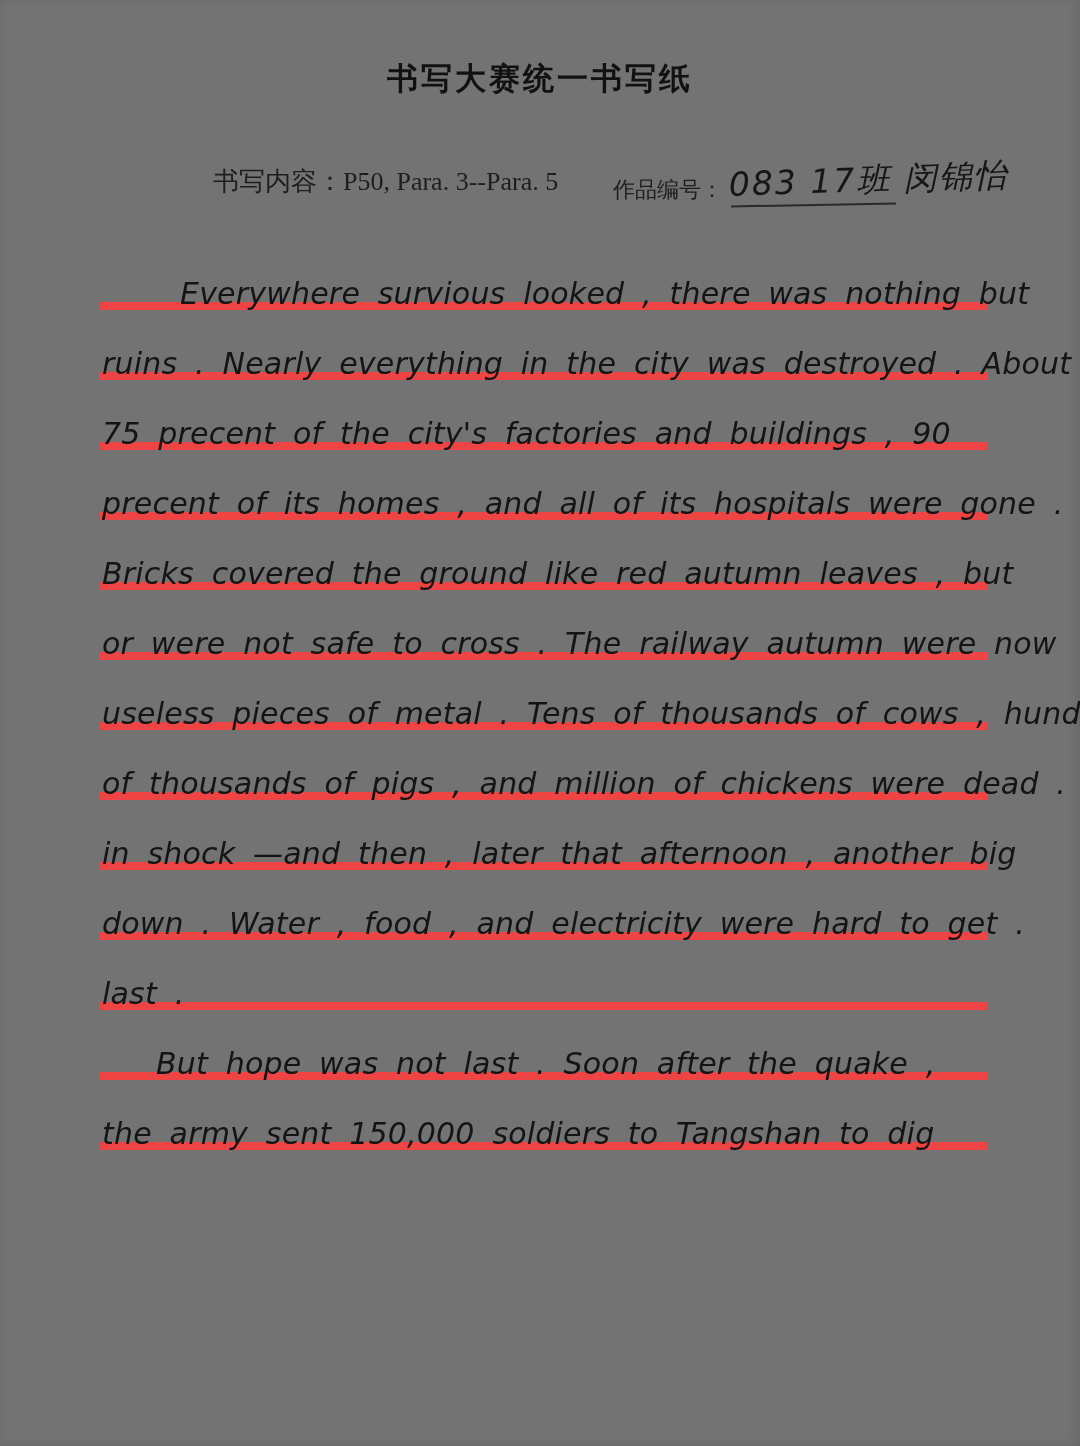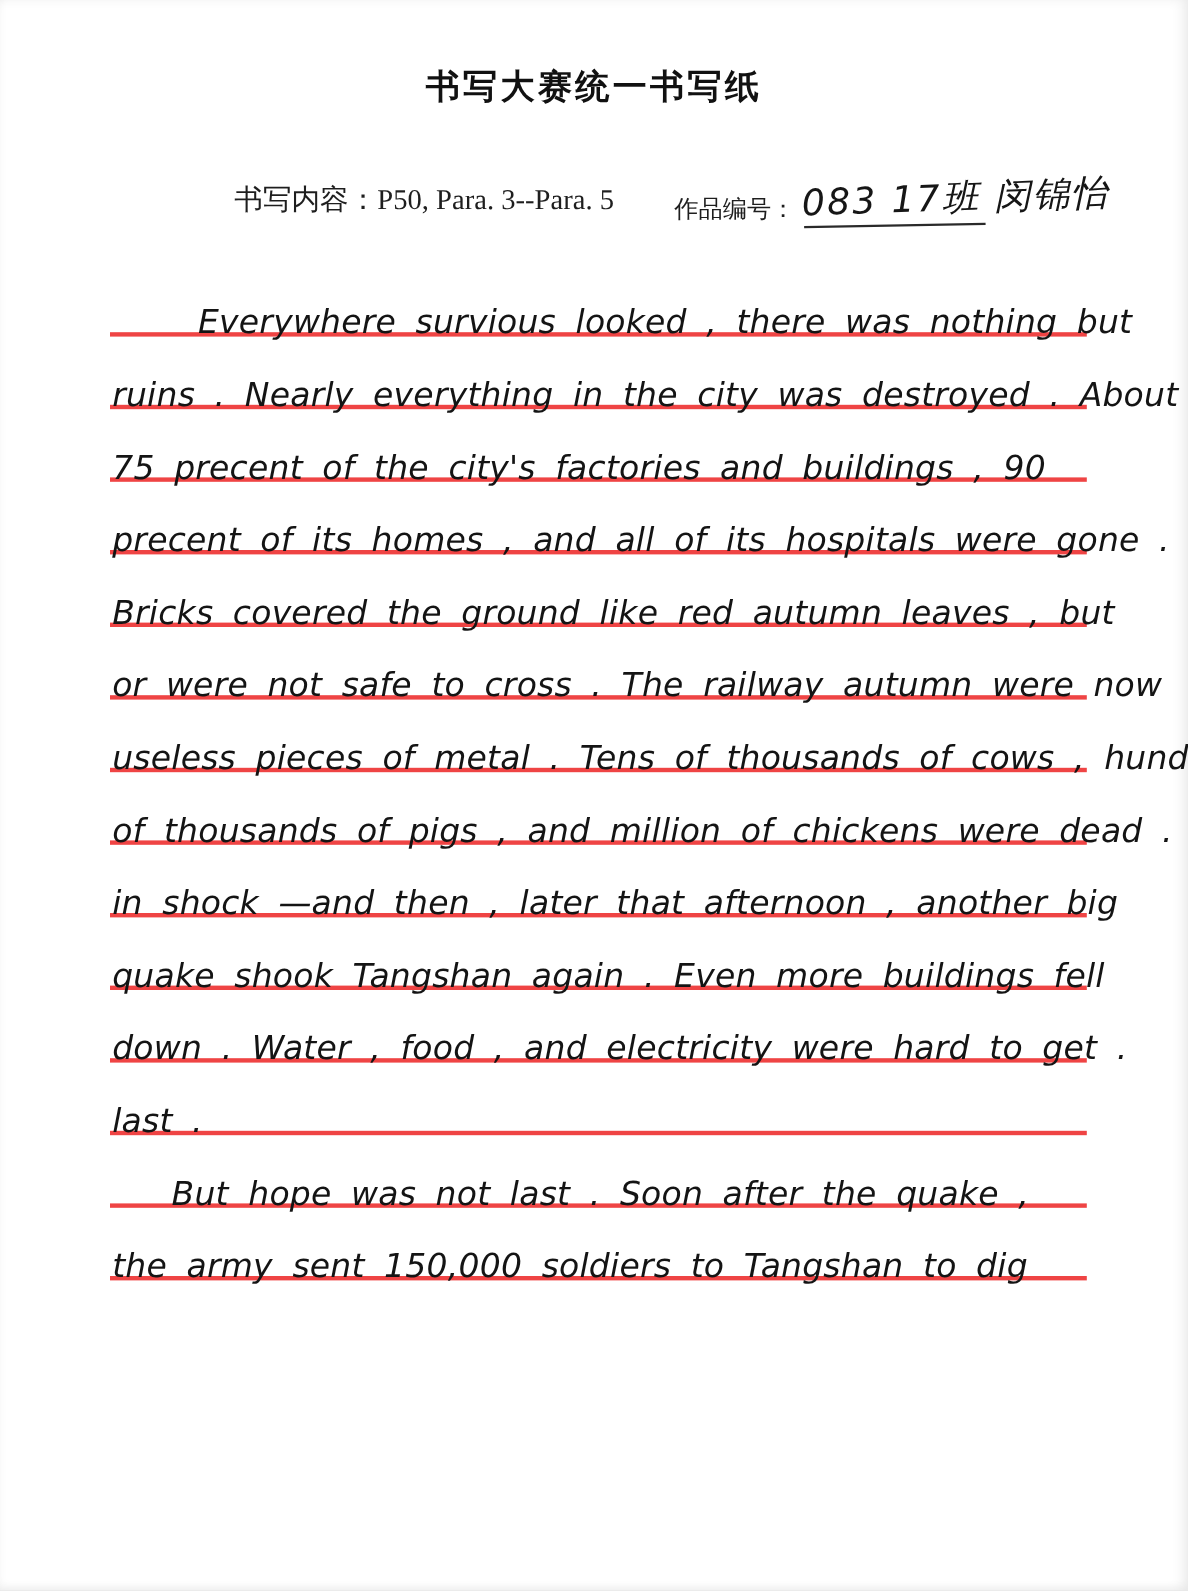--- a/index.html
+++ b/index.html
@@ -6,21 +6,21 @@
     margin: 0;
     padding: 0;
     background: #e8e8e8;
     font-family: "Liberation Sans", sans-serif;
   }
   .page {
     position: relative;
     width: 1080px;
     height: 1446px;
     margin: 0 auto;
-    background: #ffffff;
+    background: #737373;
     box-shadow: inset -6px 0 10px rgba(0,0,0,0.06), inset 0 -4px 8px rgba(0,0,0,0.04);
     overflow: hidden;
     color: #1b1b1b;
   }
   
   .title {
     margin: 0;
     padding-top: 58px;
     text-align: center;
     font-size: 31px;
@@ -74,21 +74,21 @@
   
   .body-area {
     position: absolute;
     left: 100px;
     top: 240px;
     width: 888px;
   }
   .line {
     position: relative;
     height: 62px;
-    border-bottom: 4px solid #ef4444;
+    border-bottom: 8px solid #ef4444;
   }
   .line .hw {
     position: absolute;
     left: 2px;
     bottom: -9px;
     white-space: nowrap;
     font-family: "DejaVu Sans", sans-serif;
     font-style: italic;
     font-size: 30px;
     font-weight: 500;
@@ -139,23 +139,20 @@
     <div class="line">
         <span class="hw">useless pieces of metal . Tens of thousands of cows , hundreds</span>
       </div>
     <div class="line">
         <span class="hw">of thousands of pigs , and million of chickens were dead .</span>
       </div>
     <div class="line">
         <span class="hw">in shock —and then , later that afternoon , another big</span>
       </div>
     <div class="line">
-        <span class="hw">quake shook Tangshan again . Even more buildings fell</span>
-      </div>
-    <div class="line">
         <span class="hw">down . Water , food , and electricity were hard to get .</span>
       </div>
     <div class="line">
         <span class="hw">last .</span>
       </div>
     <div class="line indent-2">
         <span class="hw">But hope was not last . Soon after the quake ,</span>
       </div>
     <div class="line">
         <span class="hw">the army sent 150,000 soldiers to Tangshan to dig</span>

